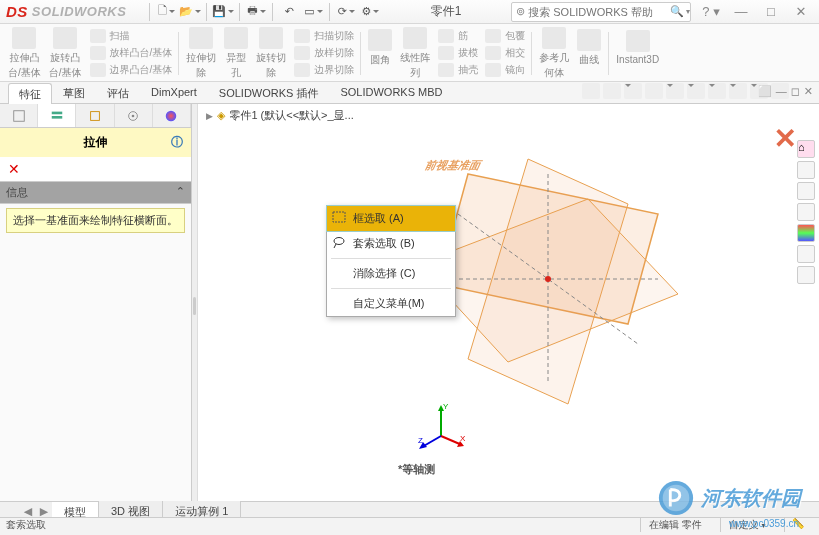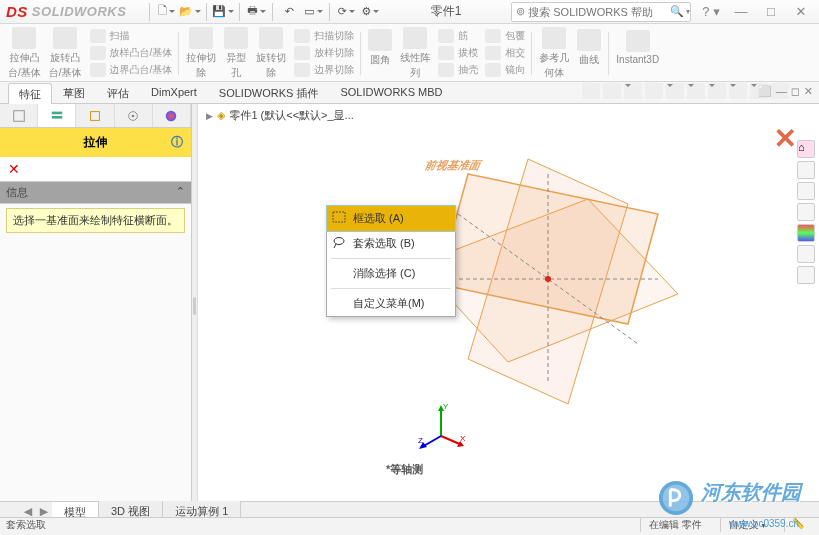--- a/index.html
+++ b/index.html
@@ -33,21 +33,21 @@
 .vt-btn { width: 18px; height: 16px; background: #eee; border-radius: 2px; }
 .vt-drop::after { content:""; border:3px solid transparent; border-top-color:#888; display:inline-block; margin-left:1px; position:relative; top:-3px;}
 .collapse { position:absolute; right:6px; top:3px; color:#888; display:flex; gap:4px; }
 
 .main { display: flex; height: 403px; position: relative; }
 .leftpanel { width: 192px; border-right: 1px solid #ccc; background: #fafafa; display: flex; flex-direction: column; }
 .lp-tabs { height: 24px; display: flex; border-bottom: 1px solid #ccc; background: #f0f0f0; }
 .lp-tab { flex: 1; display: flex; align-items: center; justify-content: center; border-right: 1px solid #ddd; }
 .lp-tab.active { background: #fff; }
 .lp-tab-ico { width: 14px; height: 14px; }
-.lp-header { padding: 6px 8px; font-size: 12px; font-weight: bold; text-align: center; position: relative; background:#fde047; }
+.lp-header { padding: 6px 8px; font-size: 12px; font-weight: bold; text-align: center; position: relative; background:#fef9c3; }
 .lp-help { position: absolute; right: 8px; top: 6px; color: #3a7ab8; }
 .lp-close { padding: 4px 8px; color: #d00; font-size: 14px; background:#fff; }
 .lp-section { background: #a3a3a3; padding: 3px 6px; font-size: 11px; color: #444; border-top: 1px solid #ccc; border-bottom: 1px solid #ccc; display:flex; justify-content:space-between; }
 .lp-info { background: #ffffc8; border: 1px solid #d8d080; margin: 4px 6px; padding: 4px 6px; font-size: 11px; color: #333; }
 .dragbar { width: 6px; background: #eee; border-right:1px solid #ddd; display:flex; align-items:center; justify-content:center; }
 .dragbar div { width:3px; height:18px; background:#ccc; border-radius:2px; }
 
 .viewport { flex: 1; background: #fff; position: relative; overflow: hidden; }
 .breadcrumb { position: absolute; top: 4px; left: 8px; font-size: 11px; color: #444; display:flex; align-items:center; gap:4px; }
 .breadcrumb .arrow { color:#888; font-size:9px; }
@@ -57,32 +57,32 @@
 
 .planes { position: absolute; left: 190px; top: 40px; width: 320px; height: 300px; }
 
 .context-menu { position: absolute; left: 326px; top: 205px; width: 130px; background: #fff; border: 1px solid #aaa; box-shadow: 2px 2px 6px rgba(0,0,0,0.25); font-size: 11px; z-index: 100; }
 .cm-item { padding: 5px 8px 5px 26px; position: relative; color: #333; }
 .cm-item.sel { background: #eab308; border:1px solid #9cc; margin:-1px; }
 .cm-sep { height: 1px; background: #ddd; margin: 2px 4px; }
 .cm-ico { position: absolute; left: 5px; top: 5px; width: 14px; height: 12px; }
 
 .triad { position: absolute; left: 218px; bottom: 56px; }
-.triad-lbl { position: absolute; left: 188px; bottom: 30px; font-size: 11px; color: #555; font-weight:bold;margin-top:22px; }
+.triad-lbl { position: absolute; left: 200px; bottom: 30px; font-size: 11px; color: #555; font-weight:bold;margin-top:22px; }
 
 .btm-tabs { position: absolute; bottom: 14px; left: 0; height: 20px; display: flex; align-items: center; background: #f0f0f0; border-top:1px solid #ccc; width:100%; padding-left:20px; }
 .btab { padding: 3px 12px; font-size: 11px; color: #444; border-right: 1px solid #ccc; background:#eee; }
 .btab.active { background: #fff; border-top:1px solid #ccc; }
 .btab-arrow { width:16px; text-align:center; color:#888; }
 
 .statusbar { position: absolute; bottom: 0; left: 0; right: 0; height: 18px; background: #f3f3f3; border-top: 1px solid #ccc; display: flex; align-items: flex-start; font-size: 10px; color: #555; padding: 0 6px; }
 .statusbar .right { margin-left: auto; display: flex; gap: 10px; }
 .sb-cell { padding: 0 8px; border-left: 1px solid #ccc; }
 
-.watermark { position: absolute; right: 18px; bottom: 18px; display:flex; gap:6px; opacity:0.85; }
+.watermark { position: absolute; right: 18px; bottom: 18px; display:flex; align-items:center; gap:6px; opacity:0.85; }
 .wm-txt { font-size: 20px; color: #4a9cd8; font-weight: bold; font-style: italic; text-shadow:1px 1px 0 #fff; }
 .wm-url { position:absolute; right:20px; bottom:6px; font-size:10px; color:#4a9cd8; }
 .wm-ball { width:38px; height:38px; }
 
 .plane-label { position:absolute; color:#e8a060; font-size:11px; font-weight:bold; transform: skewX(-25deg); }
 </style>
 </head>
 <body>
 
 <div class="titlebar">

